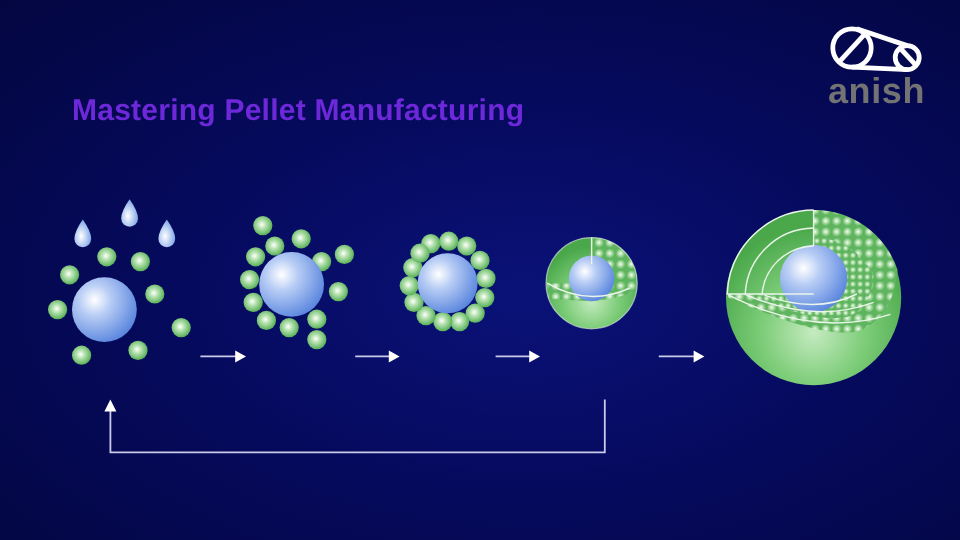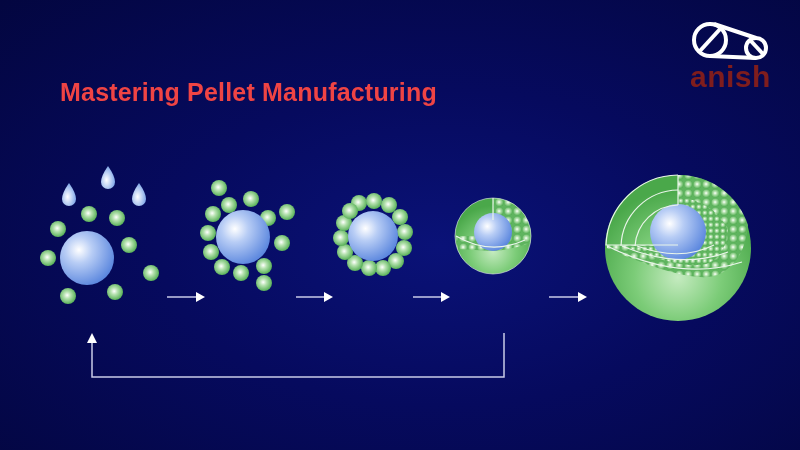--- a/index.html
+++ b/index.html
@@ -4,26 +4,26 @@
 <style>
   html, body { margin: 0; padding: 0; }
   body {
     width: 800px; height: 450px; overflow: hidden;
     background: radial-gradient(ellipse at 55% 55%, #0a1278 0%, #060a5e 45%, #030640 100%);
     font-family: "Liberation Sans", sans-serif;
     position: relative;
   }
   .title {
     position: absolute; left: 60px; top: 78px;
-    color: #ef4444; font-size: 25px; font-weight: bold; letter-spacing: 0.2px;
+    color: #6d28d9; font-size: 25px; font-weight: bold; letter-spacing: 0.2px;
   }
   .logo { position: absolute; left: 686px; top: 18px; width: 100px; height: 80px; }
   .logo-text {
     position: absolute; left: 690px; top: 60px;
-    color: #7f1d1d; font-size: 30px; font-weight: bold; letter-spacing: 0.5px;
+    color: #737373; font-size: 30px; font-weight: bold; letter-spacing: 0.5px;
   }
   svg.diagram { position: absolute; left: 0; top: 0; }
 </style>
 </head>
 <body>
 
 <div class="title">Mastering Pellet Manufacturing</div>
 
 <svg class="logo" viewBox="0 0 100 80" width="100" height="80">
   <circle cx="24" cy="22" r="16" fill="none" stroke="#fff" stroke-width="4"></circle>

